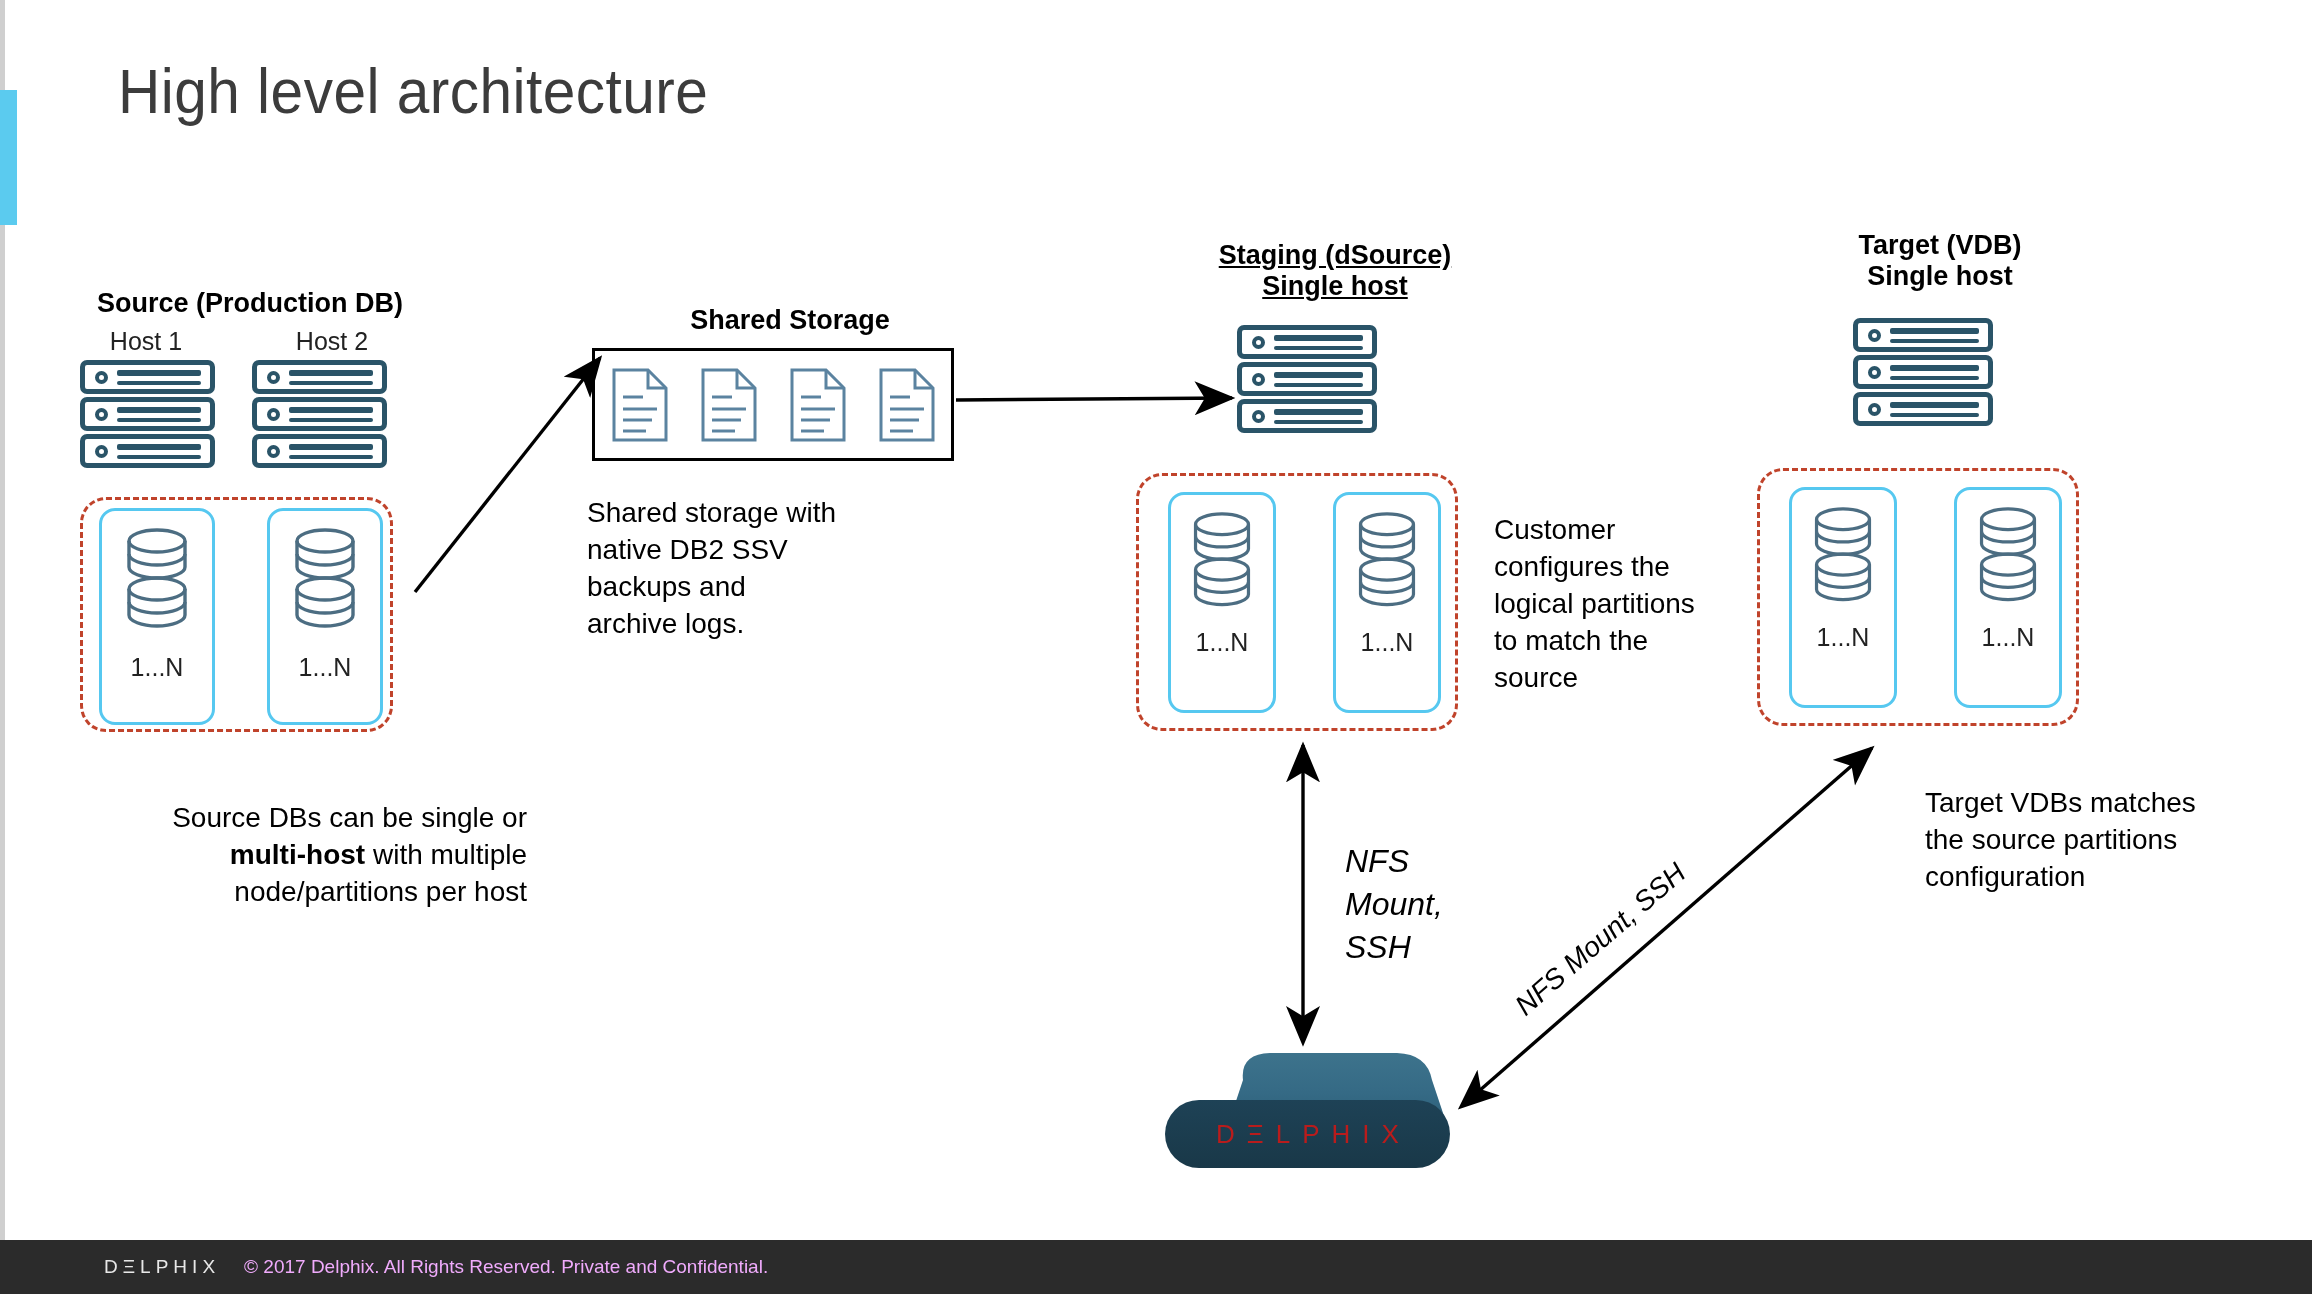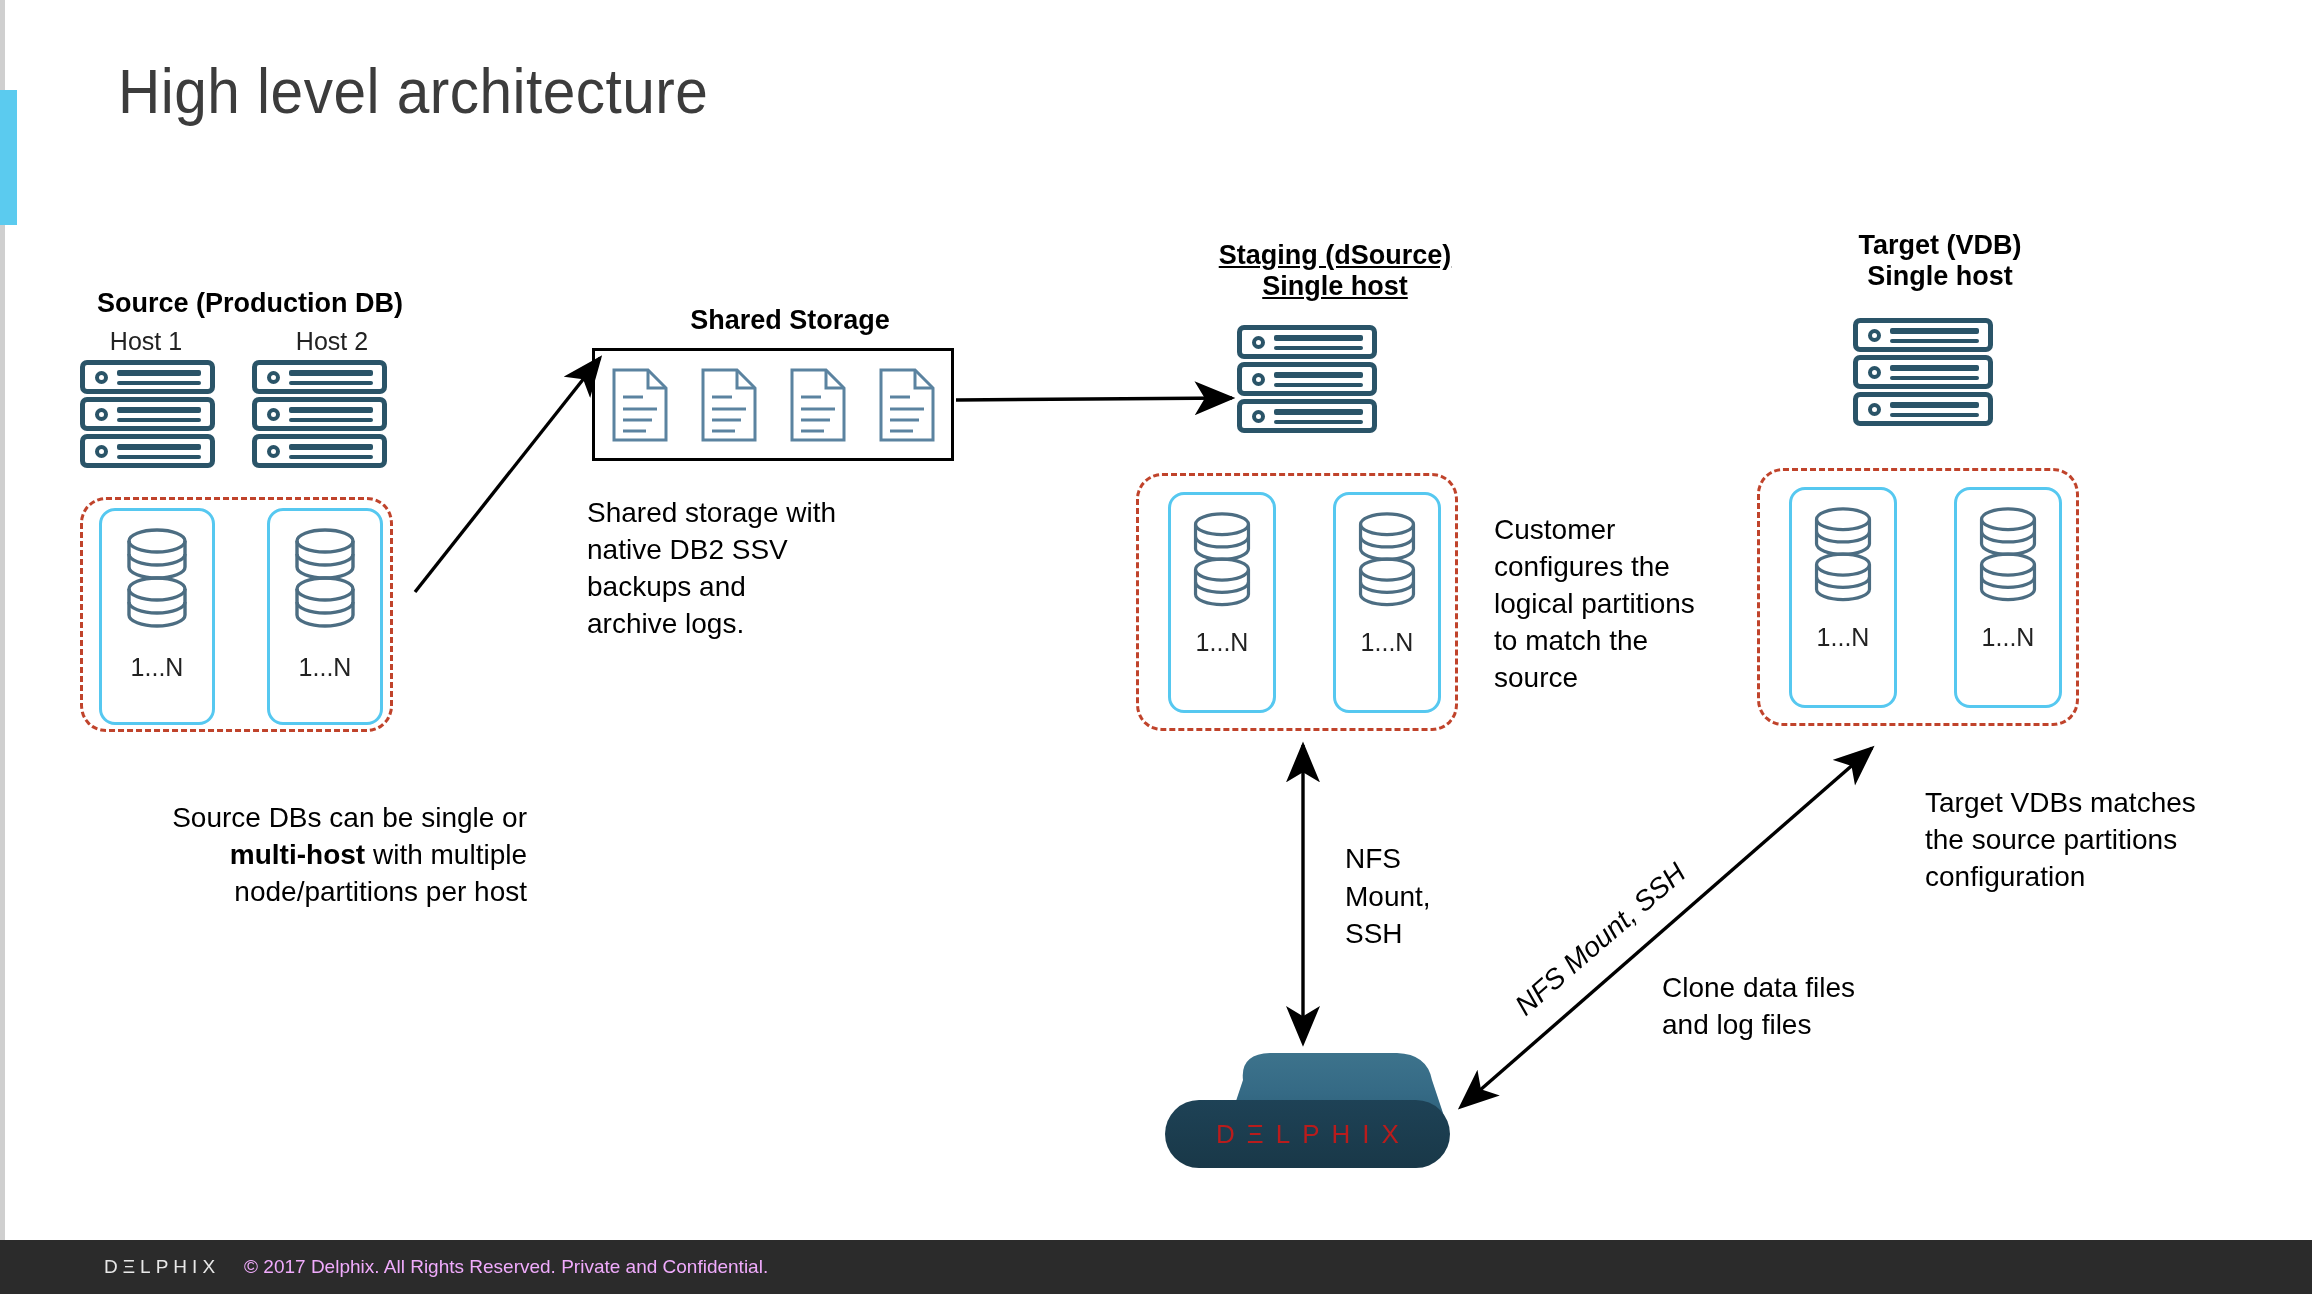--- a/index.html
+++ b/index.html
@@ -27,21 +27,21 @@
     white-space:nowrap;
   }
 
   
   .abs{position:absolute;}
   .grp-title{
     font-size:27px;font-weight:bold;color:#000;text-align:center;line-height:1.16;
   }
   .host-label{font-size:25px;color:#222;text-align:center;}
   .body-text{font-size:28px;color:#000;line-height:1.32;}
-  .ital{font-size:28px;color:#000;line-height:1.34;}
+  .ital{font-style:italic;font-size:32px;color:#000;line-height:1.34;}
 
   
   .server-stack{position:absolute;display:flex;flex-direction:column;gap:3px;}
   .srv-unit{
     width:100%;height:34px;
     border:5px solid #2a5468;border-radius:7px;
     background:#fff;box-sizing:border-box;
     display:flex;align-items:center;
     padding:0 9px 0 10px;
     gap:9px;
@@ -432,24 +432,20 @@
   </div>
 
   <div class="abs ital" style="left:1345px;top:840px;width:160px;">
     <span>NFS</span><br>
     <span>Mount,</span><br>
     <span>SSH</span>
   </div>
 
   <div class="rot-label" style="left:1530px;top:990px;transform:rotate(-41deg);">NFS Mount, SSH</div>
 
-  <div class="abs body-text" style="left:1662px;top:970px;width:300px;">
-    <span>Clone data files</span><br>
-    <span>and log files</span>
-  </div>
 
   <div class="footer">
     <div class="footer-logo">
       <span>D</span>
       <span>Ξ</span>
       <span>L</span>
       <span>P</span>
       <span>H</span>
       <span>I</span>
       <span>X</span>

